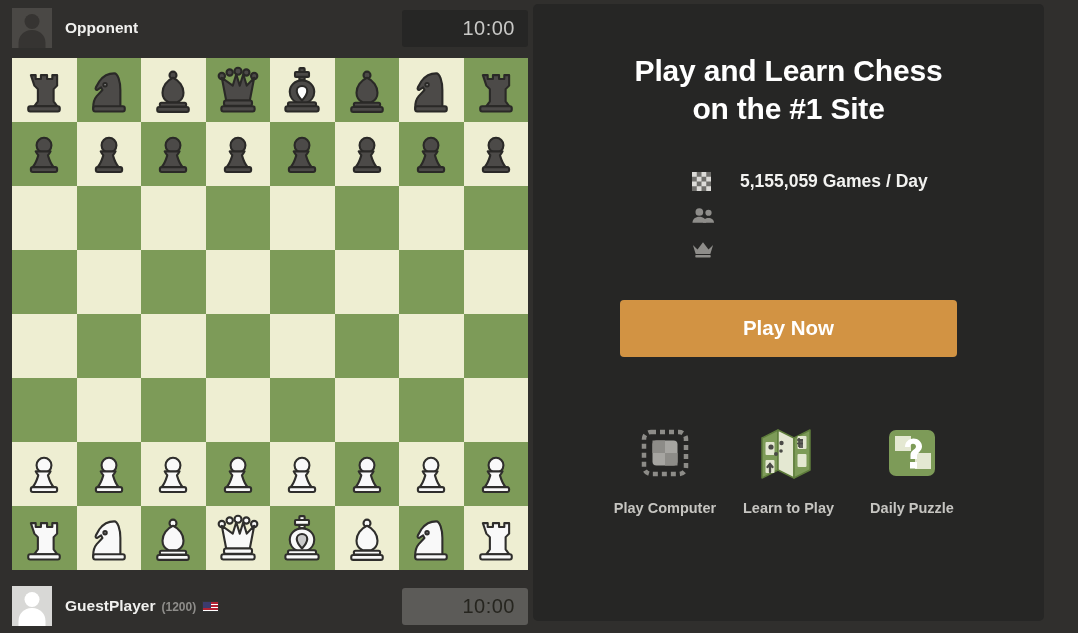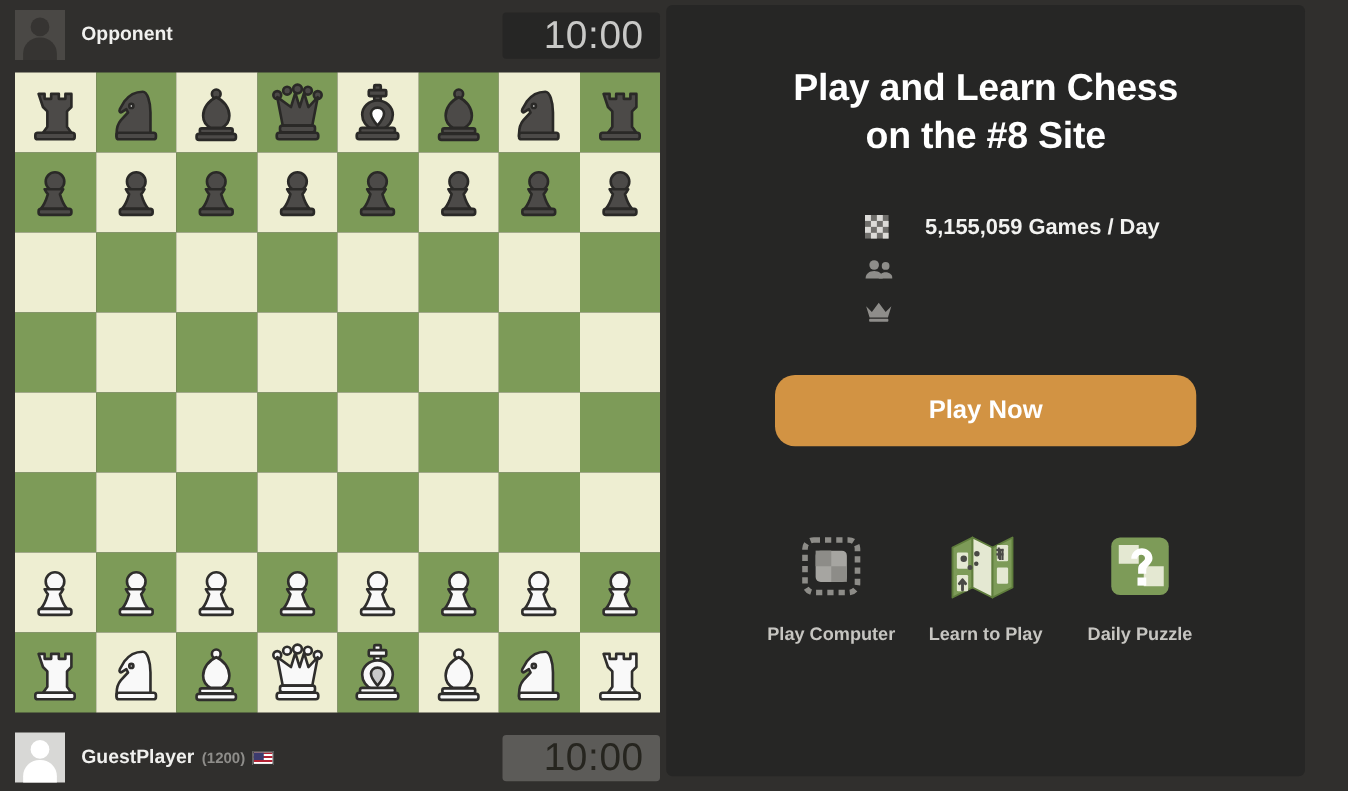--- a/index.html
+++ b/index.html
@@ -53,23 +53,23 @@
     position: absolute; inset: 0;
     background: repeating-linear-gradient(to bottom,#b22234 0,#b22234 1.6px,#fff 1.6px,#fff 3.2px);
   }
   .flag-icon .canton {
     position: absolute; left: 0; top: 0; width: 8px; height: 6px; background: #3c3b6e;
   }
 
   .clock {
     position: absolute; right: 0; top: 5px;
     width: 126px; height: 37px;
-    display: flex; justify-content: flex-end;
+    display: flex; align-items: center; justify-content: flex-end;
     padding-right: 13px;
-    font-size: 31px; letter-spacing: 0.5px;
+    font-size: 20px; letter-spacing: 0.5px;
     border-radius: 3px;
   }
   .clock.idle   { background: #262625; color: #c9c9c7; }
   .clock.active { background: #5c5b58; color: #26251f; }
 
   
   #board {
     position: absolute; left: 12px; top: 58px;
     width: 516px; height: 512px;
     display: grid;
@@ -99,21 +99,21 @@
     margin: 42px 0 0 0; display: flex; flex-direction: column;
     align-items: flex-start; padding-left: 129px; gap: 15px;
   }
   .stat-row { display: flex; align-items: center; gap: 26px; }
   .stat-icon { width: 22px; height: 19px; flex: 0 0 22px; position: relative; }
   .stat-text { color: #f2f2f0; font-size: 17.5px; font-weight: bold; white-space: nowrap; }
 
   #play-now {
     margin: 40px auto 0 auto; display: block;
     width: 337px; height: 57px;
-    background: #d29343; border: none; border-radius: 16px;
+    background: #d29343; border: none; border-radius: 4px;
     color: #ffffff; font-size: 20.5px; font-weight: bold;
     font-family: "Liberation Sans", sans-serif;
     cursor: pointer;
   }
 
   #features {
     margin-top: 63px; display: flex; justify-content: space-between;
     padding: 0 42px;
   }
   .feature { display: flex; flex-direction: column; align-items: center; cursor: pointer; width: 120px; }
@@ -431,21 +431,21 @@
       <div class="clock active">
         <span>10:00</span>
       </div>
     </div>
   </div>
 
   <div id="promo-panel">
 
     <div id="promo-title">
       <span>Play and Learn Chess</span>
-      <span class="l2">on the #8 Site</span>
+      <span class="l2">on the #1 Site</span>
     </div>
 
     <div id="stats">
         <div class="stat-row">
           <span class="stat-icon"><svg viewBox="0 0 20 20" width="19" height="19">
               <rect width="20" height="20" fill="#6f6e6b"></rect>
               <rect x="0" y="0" width="5" height="5" fill="#dcdbd8"></rect>
               <rect x="10" y="0" width="5" height="5" fill="#dcdbd8"></rect>
               <rect x="5" y="5" width="5" height="5" fill="#dcdbd8"></rect>
               <rect x="15" y="5" width="5" height="5" fill="#dcdbd8"></rect>

